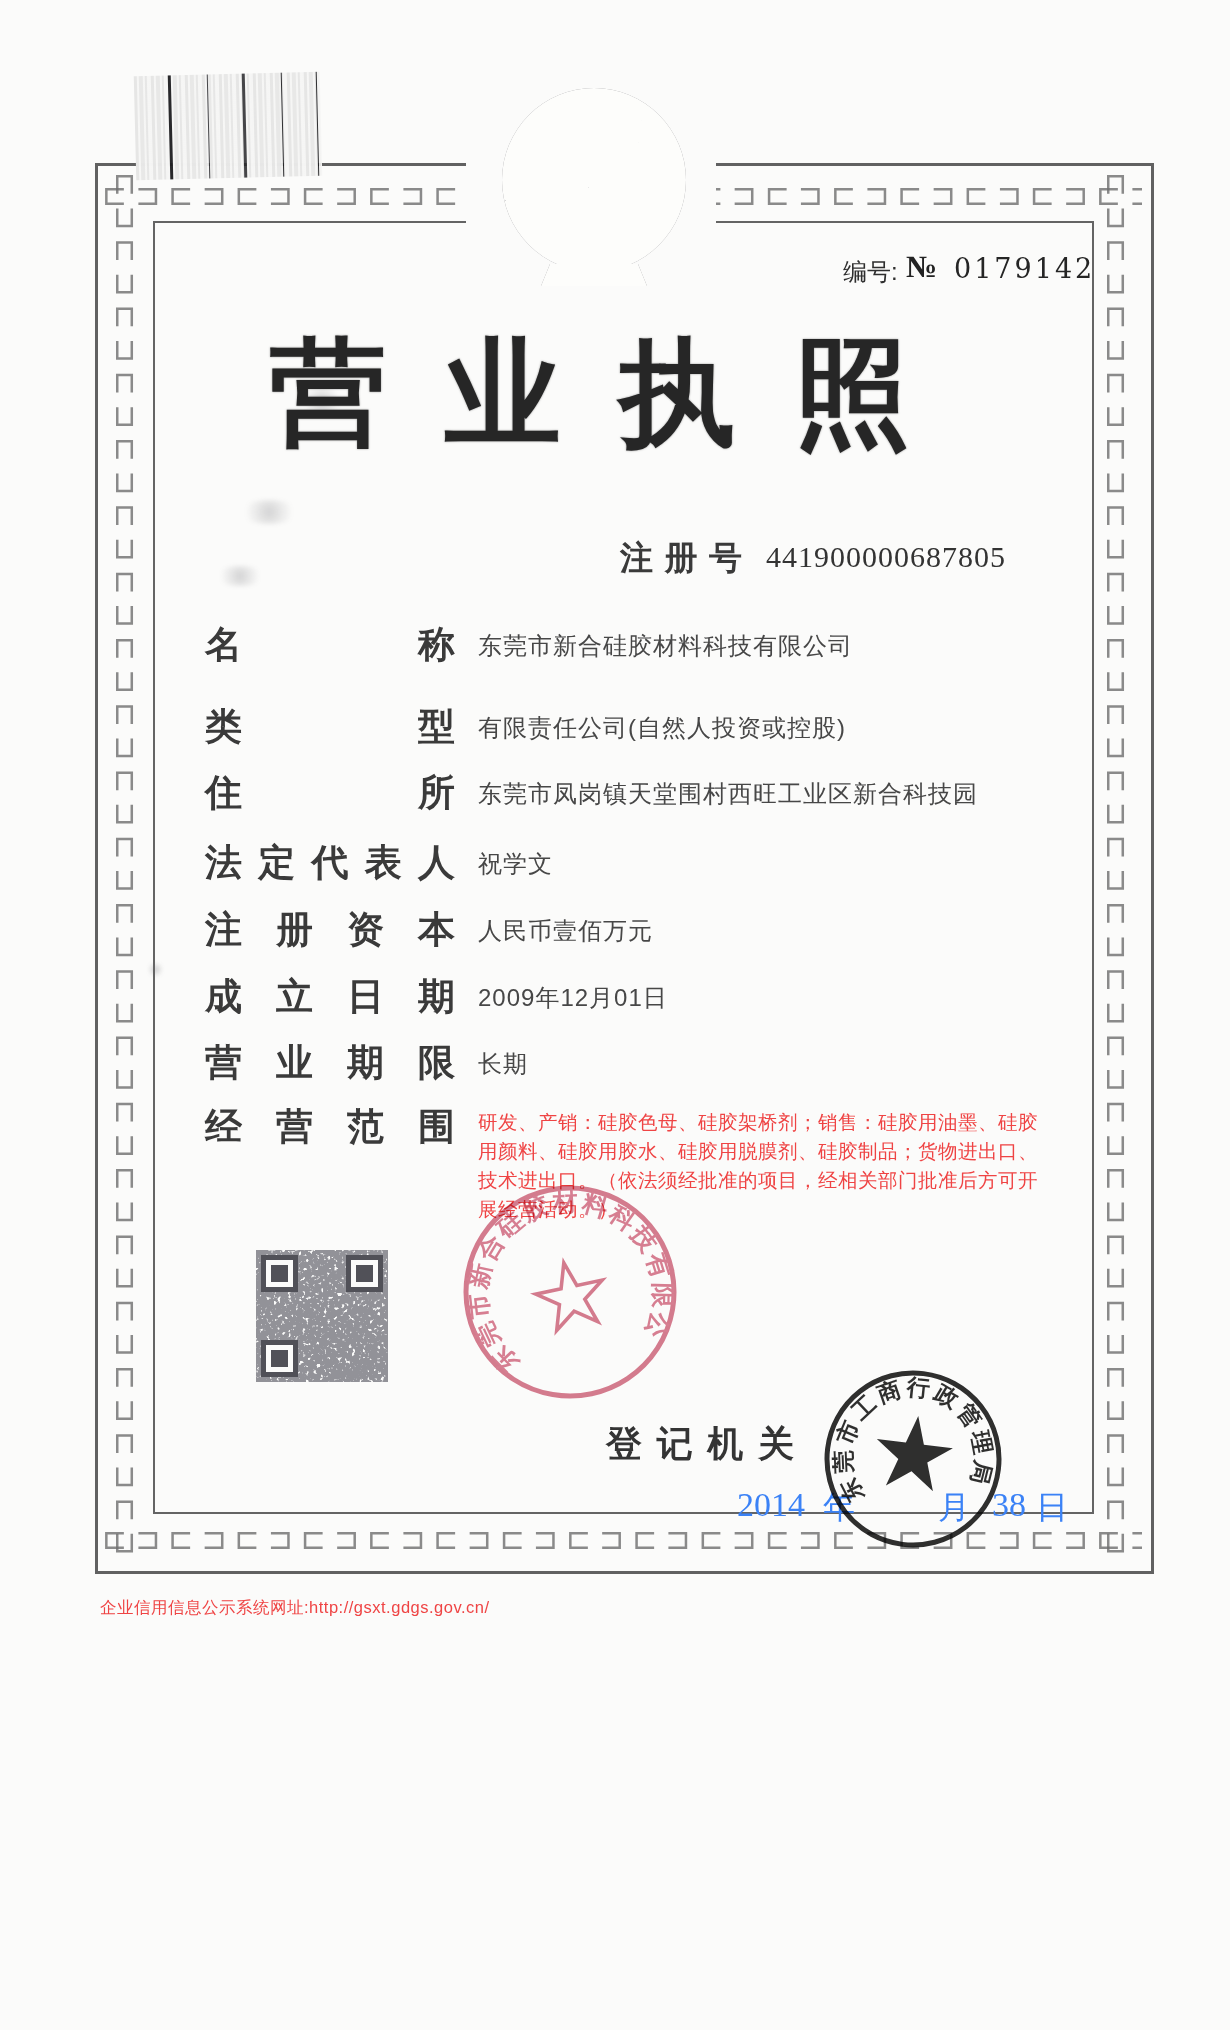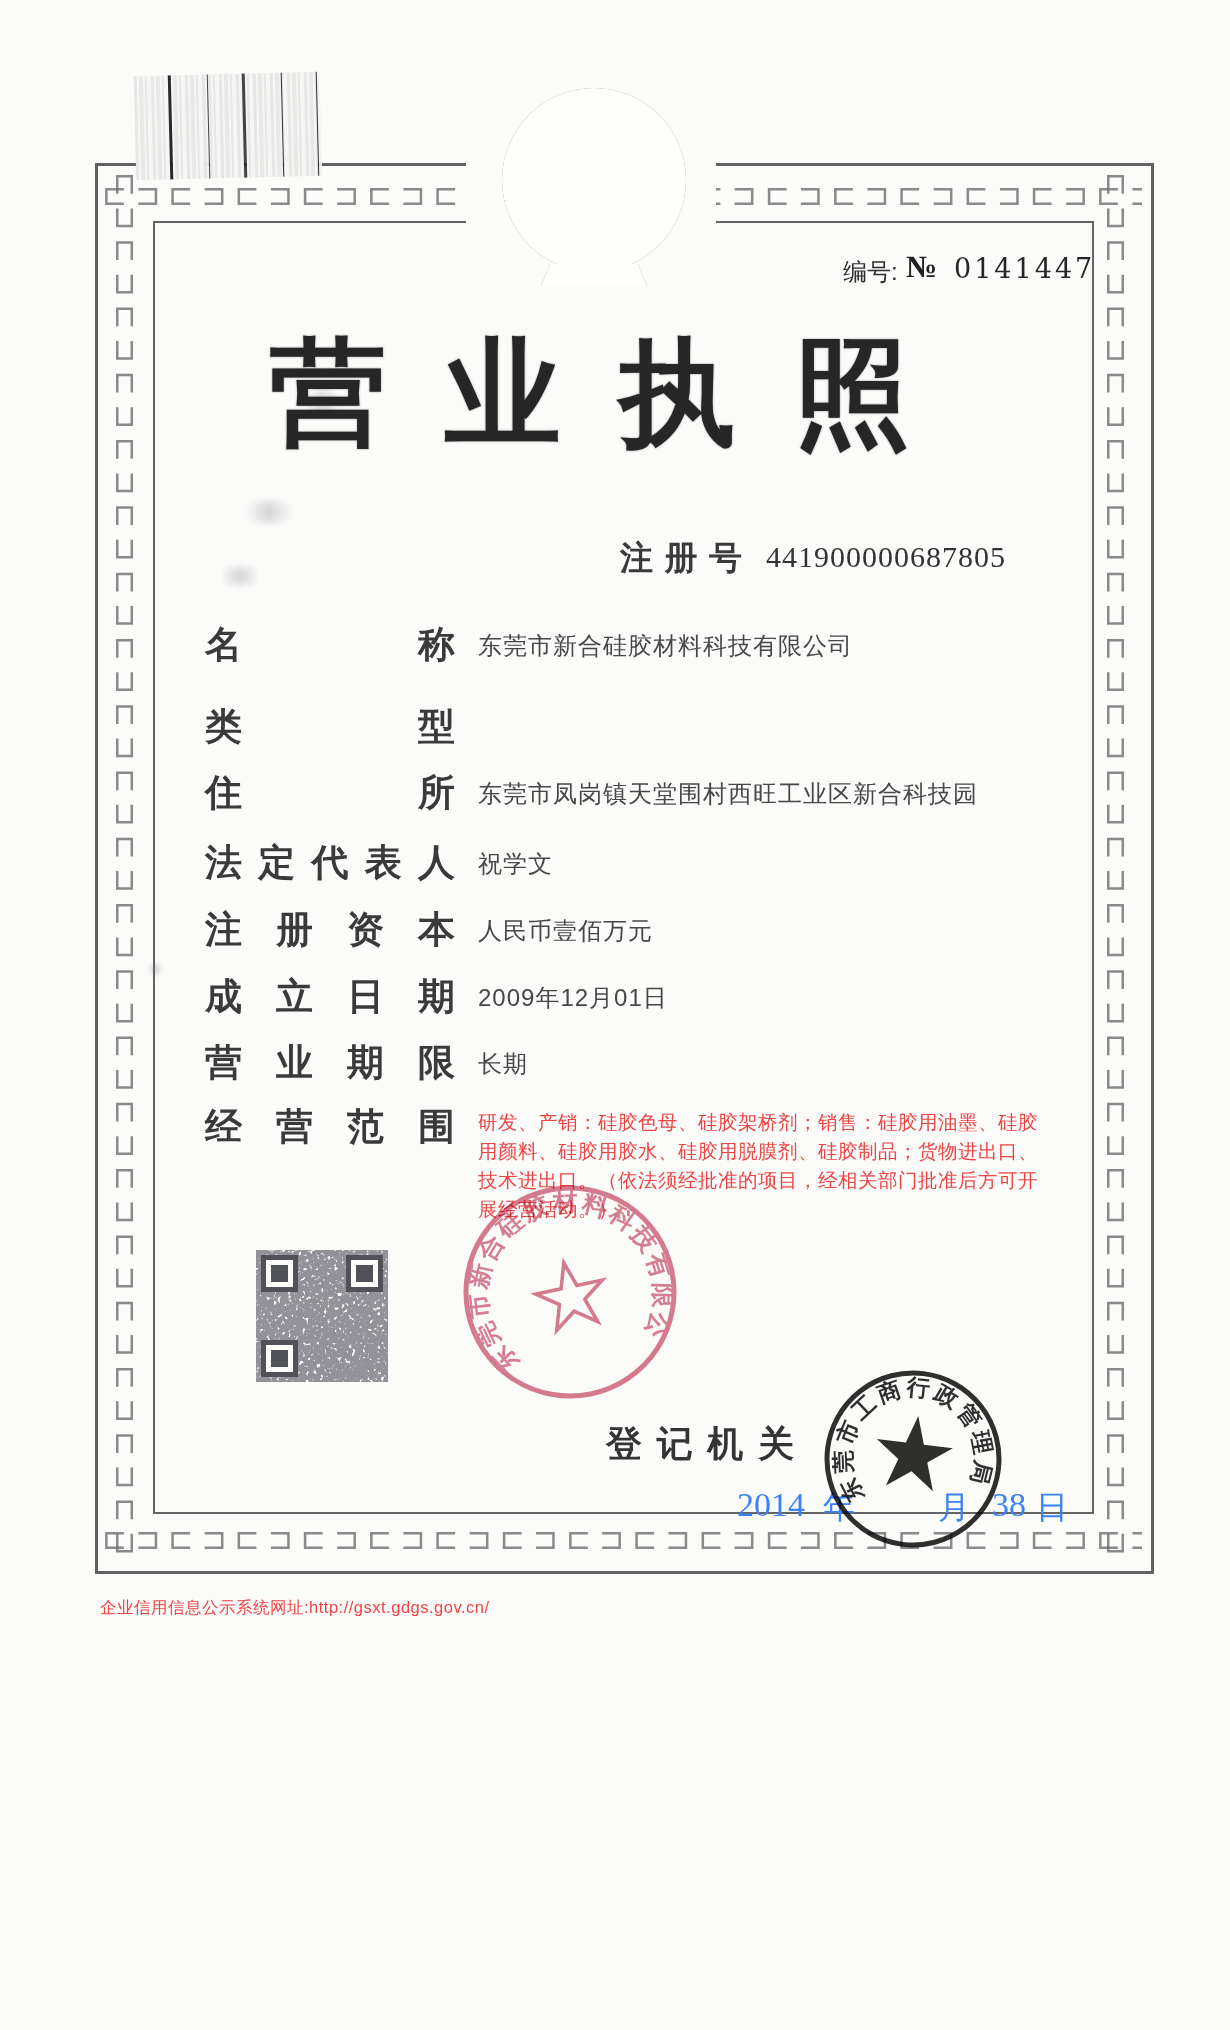--- a/index.html
+++ b/index.html
@@ -123,21 +123,21 @@
       </filter>
     </defs>
     <g fill="#54535b" filter="url(#spk)">
       <circle cx="107" cy="100" r="92"></circle>
       <path d="M63,184 h88 l9,22 h-106 z"></path>
     </g>
   </svg>
 
   <span class="abs serial-label">编号:</span>
   <span class="abs serial-sign">№</span>
-  <span class="abs serial-num">0141447</span>
+  <span class="abs serial-num">0179142</span>
 
   <div class="abs title">
       <span>营</span>
       <span>业</span>
       <span>执</span>
       <span>照</span>
     </div>
 
   <div class="abs regno-label">
       <span>注</span>
@@ -149,20 +149,21 @@
   <div class="abs f-label" style="top:620px">
       <span>名</span>
       <span>称</span>
     </div>
   <div class="abs f-value" style="top:630px">东莞市新合硅胶材料科技有限公司</div>
 
   <div class="abs f-label" style="top:702px">
       <span>类</span>
       <span>型</span>
     </div>
+  <div class="abs f-value" style="top:712px">有限责任公司(自然人投资或控股)</div>
 
   <div class="abs f-label" style="top:768px">
       <span>住</span>
       <span>所</span>
     </div>
   <div class="abs f-value" style="top:778px">东莞市凤岗镇天堂围村西旺工业区新合科技园</div>
 
   <div class="abs f-label" style="top:838px">
       <span>法</span>
       <span>定</span>

